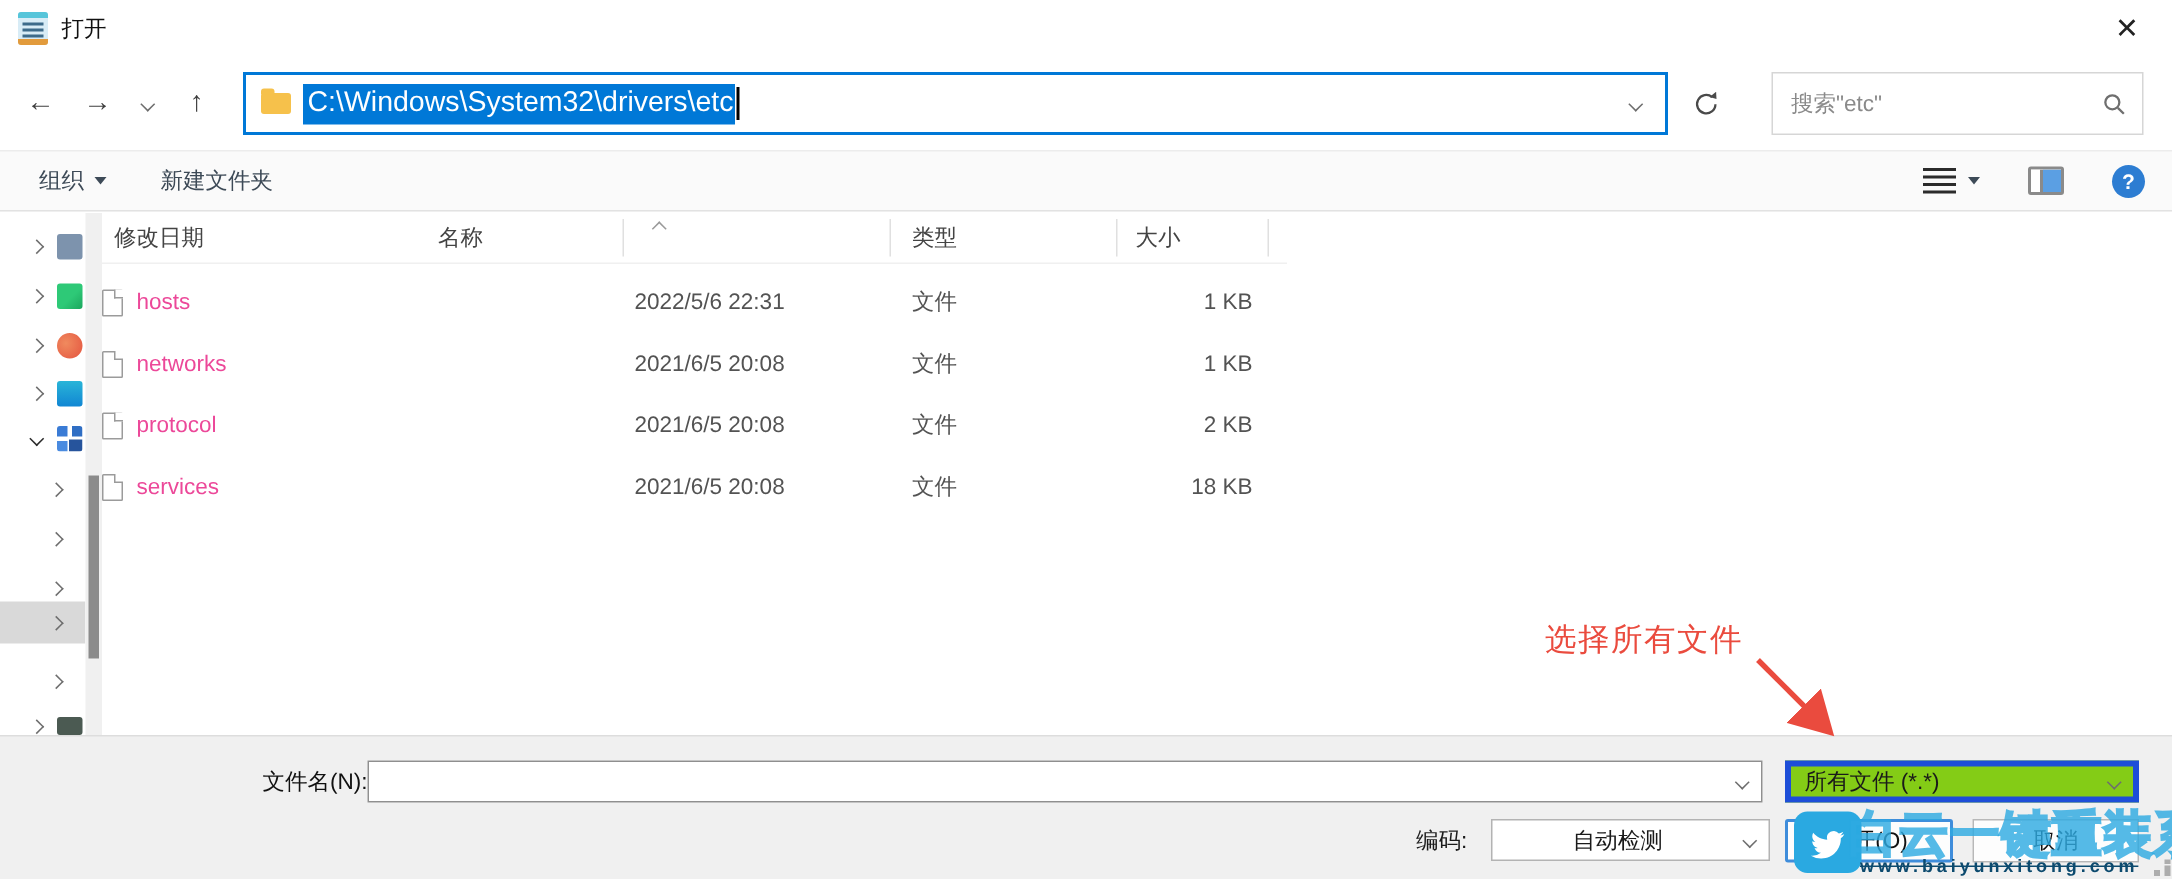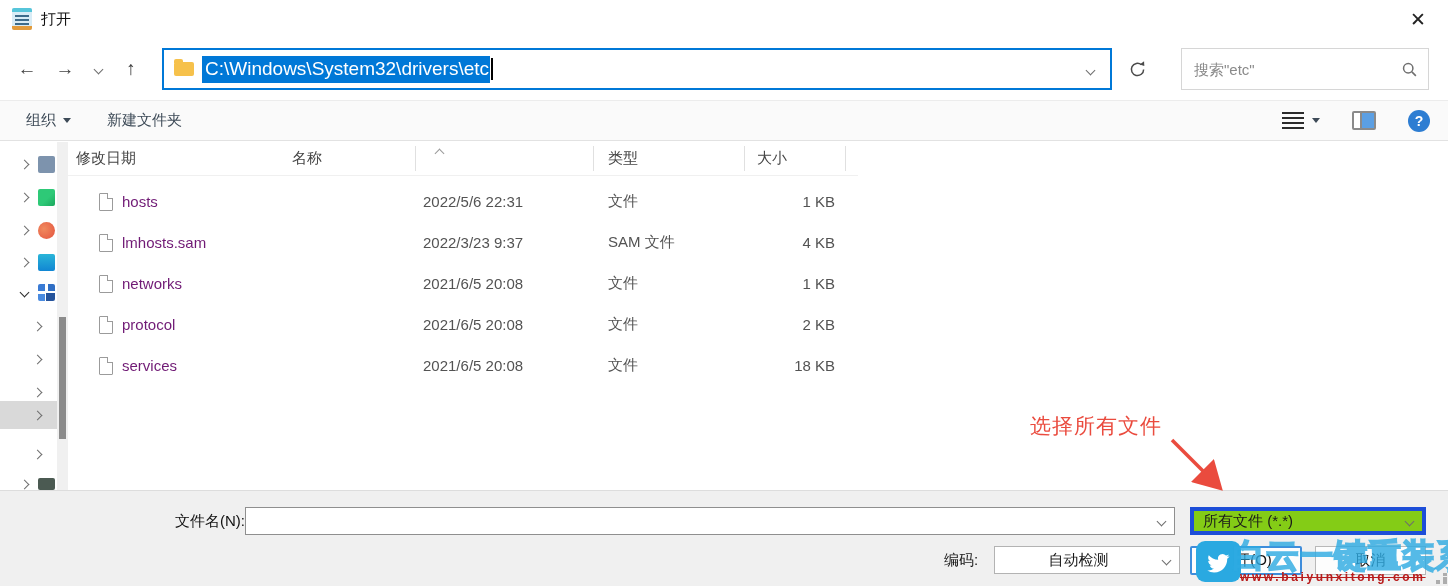--- a/index.html
+++ b/index.html
@@ -65,21 +65,21 @@
   .list-header { position:relative; height:34px; border-bottom:1px solid #f0f0f0; width:790px; display:flex; align-items:center; font-size:15px; color:#444; }
   .hc { height:100%; display:flex; align-items:center; cursor:pointer; }
   .hc.name { width:347px; padding-left:46px; position:relative; }
   .hc.date { width:178px; padding-left:8px; }
   .hc.type { width:151px; padding-left:15px; }
   .hc.size { width:101px; padding-left:13px; }
   .sort-chev { position:absolute; top:1px; left:190px; }
   .hsep { position:absolute; top:4px; bottom:4px; width:1px; background:#e0e0e0; }
   .rows { padding-top:5px; }
   .file-row { display:flex; align-items:center; height:41px; font-size:15px; cursor:pointer; }
-  .fc-name { width:347px; display:flex; align-items:center; padding-left:31px; color:#701a75; }
+  .fc-name { width:347px; display:flex; align-items:center; color:#ec4899; }
   .doc-icon { position:relative; width:14px; height:18px; border:1px solid #9b9b9b; border-radius:1px; background:#fff; margin-right:9px; flex:none; }
   .doc-icon::before { content:""; position:absolute; top:-1px; right:-1px; width:5px; height:5px; background:#fff; border-left:1px solid #9b9b9b; border-bottom:1px solid #9b9b9b; }
   .fc-date { width:178px; padding-left:8px; color:#535353; }
   .fc-type { width:151px; padding-left:15px; color:#535353; }
   .fc-size { width:101px; text-align:right; padding-right:10px; color:#535353; }
 
   .annotation { position:absolute; top:270px; left:1030px; font-size:21px; font-weight:500; letter-spacing:1px; }
 
   
   .footer { position:absolute; top:490px; left:0; right:0; height:96px; background:#f0f0f0; border-top:1px solid #ddd; }
@@ -94,21 +94,21 @@
   .enc-combo .val { flex:1; padding-left:9px;text-align:center; }
   .btn { position:absolute; top:55px; height:29px; background:#fdfdfd; border:1px solid #b8b8b8; font-size:15px; font-family:inherit; color:#111; cursor:pointer; }
   .btn.primary { left:1190px; width:112px; border:2px solid #3f8ddb; border-radius:2px; }
   .btn.plain { left:1315px; width:111px; }
 
   
   .arrow-svg { position:absolute; inset:0; width:1448px; height:586px; pointer-events:none; z-index:40; }
   .watermark { position:absolute; z-index:50; pointer-events:none; }
   .wm-bird { position:absolute; top:541px; left:1196px; width:45px; height:41px; background:#2aa9e1; border-radius:9px; display:flex; align-items:center; justify-content:center; }
   .wm-brand { position:absolute; top:534px; left:1232px; width:216px; font-size:33px; font-weight:bold; letter-spacing:1px; white-space:nowrap; color:rgba(255,255,255,0.08); -webkit-text-stroke:1.8px rgba(42,169,225,0.8); }
-  .wm-url { position:absolute; top:570px; left:1240px; font-size:12px; font-weight:bold; color:#b91c1c; letter-spacing:2.6px; white-space:nowrap; text-decoration:line-through; text-decoration-thickness:1px; }
+  .wm-url { position:absolute; top:570px; left:1240px; font-size:12px; font-weight:bold; color:#0c4a6e; letter-spacing:2.6px; white-space:nowrap; text-decoration:line-through; text-decoration-thickness:1px; }
   .wm-corner { position:absolute; top:573px; left:1436px; width:11px; height:11px; background:
       linear-gradient(#adadad,#adadad) 0 100%/4px 4px no-repeat,
       linear-gradient(#adadad,#adadad) 100% 100%/4px 7px no-repeat,
       linear-gradient(#adadad,#adadad) 100% 0/4px 3px no-repeat; }
 </style>
 </head>
 <body>
 
 <div class="window">
 
@@ -286,29 +286,20 @@
               <span class="doc-icon"></span>
               <span>hosts</span>
             </div>
           <div class="fc-date">2022/5/6 22:31</div>
           <div class="fc-type">文件</div>
           <div class="fc-size">1 KB</div>
         </div>
         <div class="file-row">
           <div class="fc-name">
               <span class="doc-icon"></span>
-              <span>lmhosts.sam</span>
-            </div>
-          <div class="fc-date">2022/3/23 9:37</div>
-          <div class="fc-type">SAM 文件</div>
-          <div class="fc-size">4 KB</div>
-        </div>
-        <div class="file-row">
-          <div class="fc-name">
-              <span class="doc-icon"></span>
               <span>networks</span>
             </div>
           <div class="fc-date">2021/6/5 20:08</div>
           <div class="fc-type">文件</div>
           <div class="fc-size">1 KB</div>
         </div>
         <div class="file-row">
           <div class="fc-name">
               <span class="doc-icon"></span>
               <span>protocol</span>

